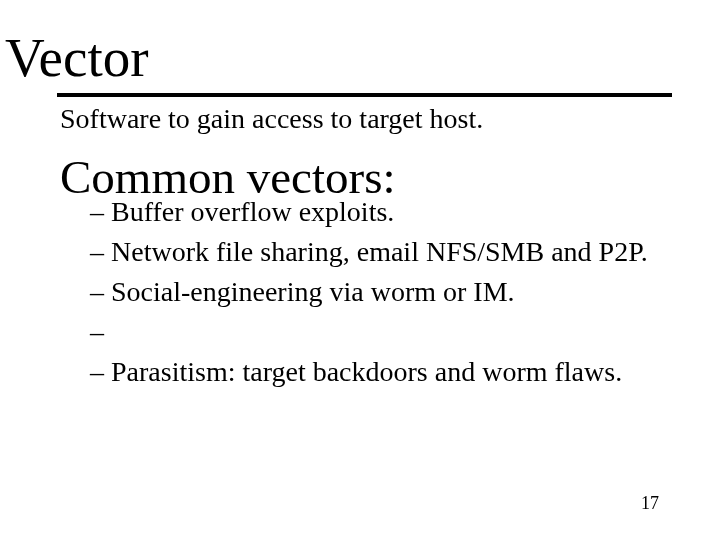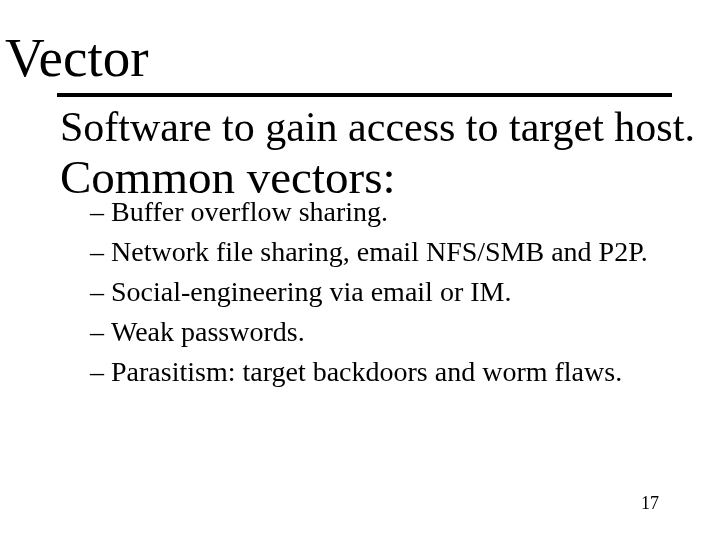--- a/index.html
+++ b/index.html
@@ -32,21 +32,21 @@
     left: 57px;
     top: 93px;
     width: 615px;
     height: 4px;
     background: #000000;
   }
   .body-line-1 {
     position: absolute;
     left: 60px;
     top: 102px;
-    font-size: 42px;
+    font-size: 28px;
     line-height: 1.2;
     white-space: nowrap;
   }
   .body-line-2 {
     position: absolute;
     left: 60px;
     top: 149px;
     font-size: 47px;
     line-height: 1.2;
     white-space: nowrap;
@@ -94,33 +94,32 @@
 
   <div class="title-underline"></div>
 
   <div class="body-line-1">Software to gain access to target host.</div>
 
   <div class="body-line-2">Common vectors:</div>
 
   <ul class="bullet-list">
     <li class="bullet-item">
       <span class="bullet-marker">–</span>
-      <span class="bullet-text">Buffer overflow sharing.</span>
+      <span class="bullet-text">Buffer overflow exploits.</span>
     </li>
     <li class="bullet-item">
       <span class="bullet-marker">–</span>
       <span class="bullet-text">Network file sharing, email NFS/SMB and P2P.</span>
     </li>
     <li class="bullet-item">
       <span class="bullet-marker">–</span>
-      <span class="bullet-text">Social-engineering via email or IM.</span>
+      <span class="bullet-text">Social-engineering via worm or IM.</span>
     </li>
     <li class="bullet-item">
       <span class="bullet-marker">–</span>
-      <span class="bullet-text">Weak passwords.</span>
     </li>
     <li class="bullet-item">
       <span class="bullet-marker">–</span>
       <span class="bullet-text">Parasitism: target backdoors and worm flaws.</span>
     </li>
   </ul>
 
 
   <div class="page-number">17</div>
 

